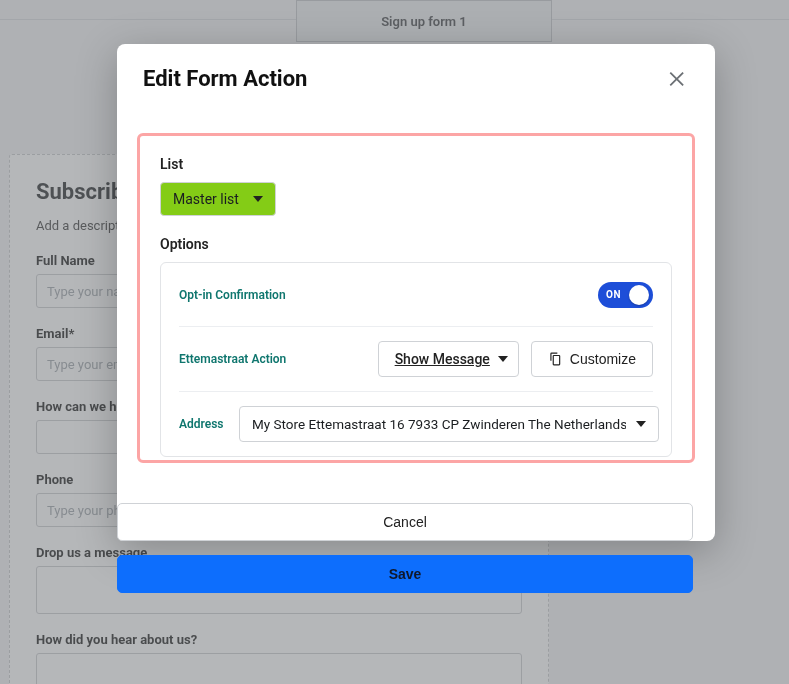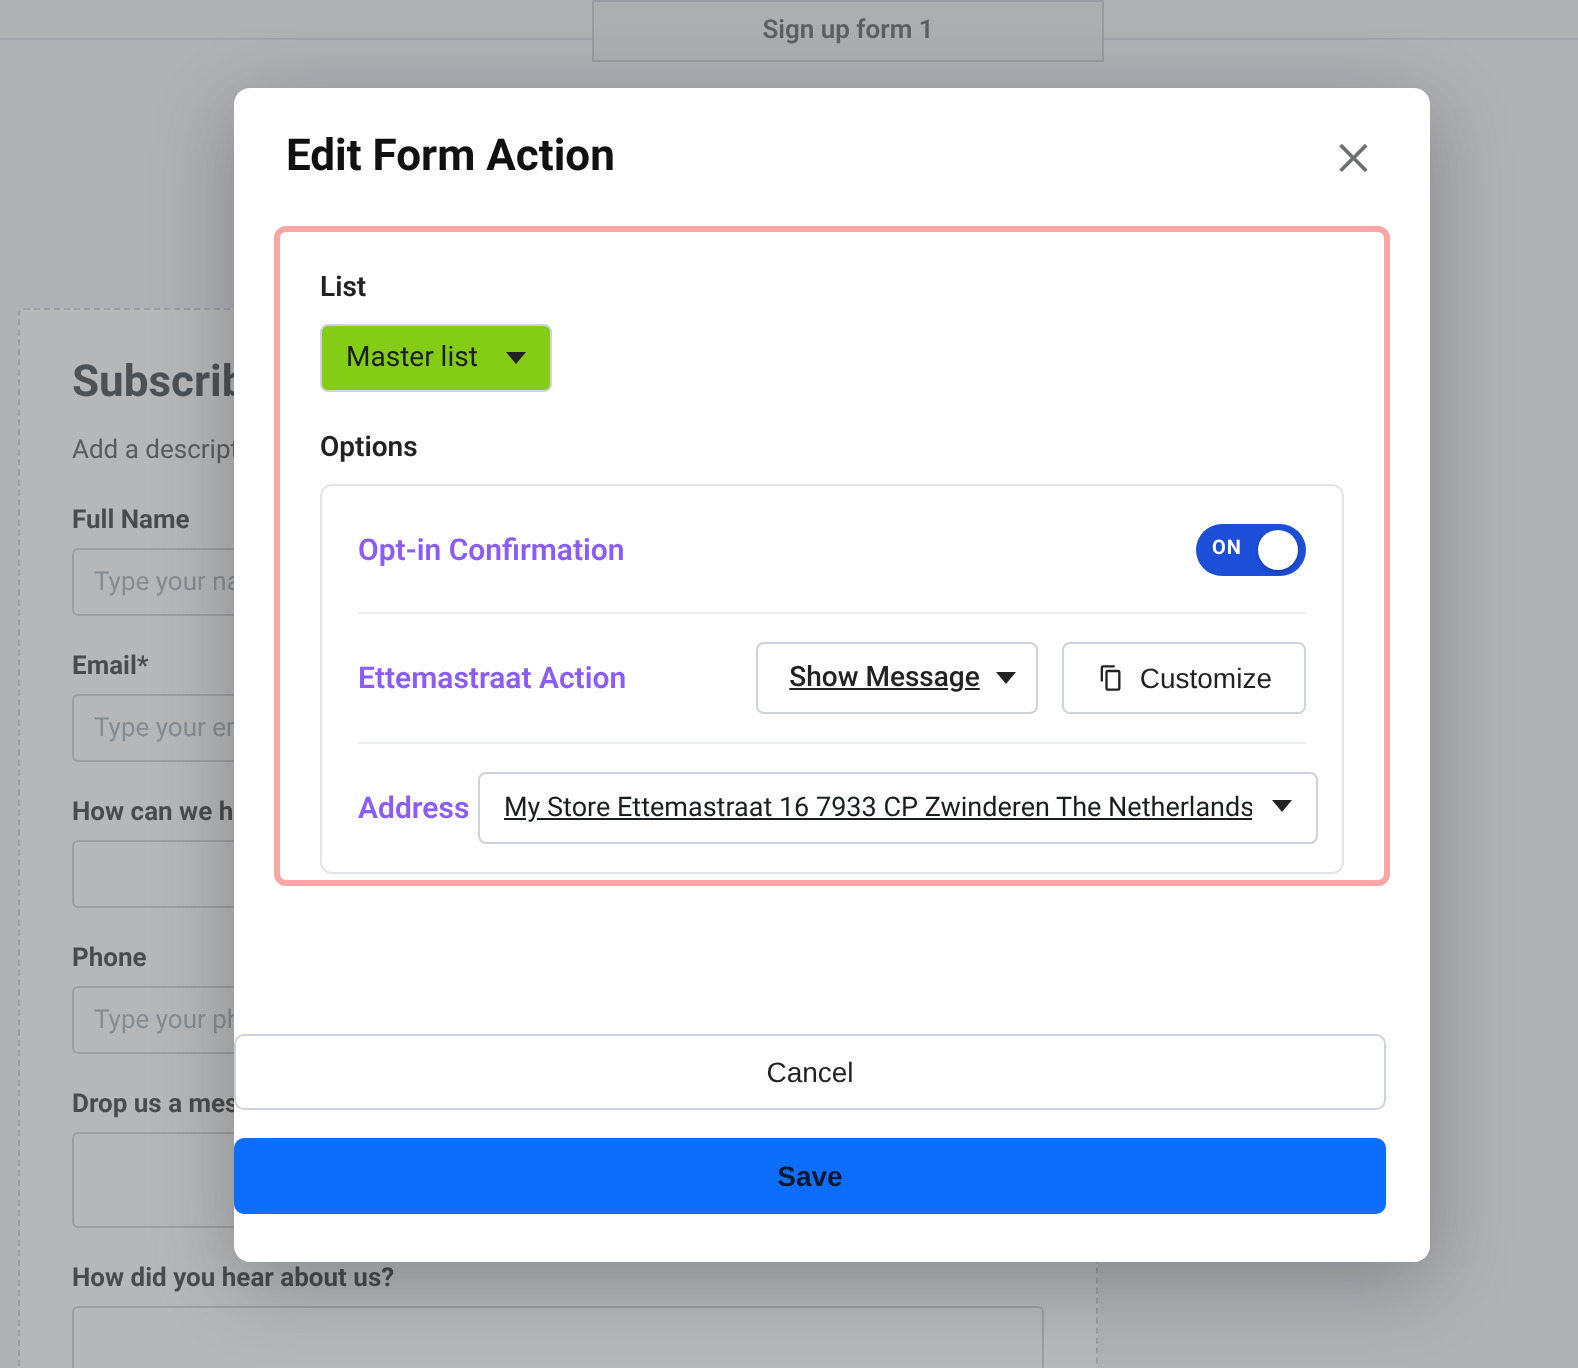--- a/index.html
+++ b/index.html
@@ -2,48 +2,48 @@
 <html><head>
 <meta charset="utf-8">
 <style>
   * { box-sizing: border-box; margin: 0; padding: 0; }
   html, body { width: 789px; height: 684px; overflow: hidden; font-family: -apple-system, BlinkMacSystemFont, "Segoe UI", Roboto, Arial, sans-serif; }
   body { background: #f1f2f4; position: relative; color: #1b1e21; }
 
   .overlay { position:absolute; inset:0; background:rgba(120,123,128,0.55); }
 
   .bg-tab-bar { position:absolute; top:0; left:0; right:0; height:20px; border-bottom:1px solid #d8dadd; }
-  .bg-tab { position:absolute; top:0; left:296px; width:256px; height:31px; background:#ecedef; border:1px solid #bfc2c6; display:flex; align-items:center; justify-content:center; font-size:13px; font-weight:600; color:#3b3d40; }
+  .bg-tab { position:absolute; top:0; left:296px; width:256px; height:42px; background:#ecedef; border:1px solid #bfc2c6; display:flex; align-items:center; justify-content:center; font-size:13px; font-weight:600; color:#3b3d40; }
 
   .bg-card { position:absolute; top:154px; left:9px; width:540px; min-height:530px; background:#fff; border:1px dashed #c6c8cb; border-radius:3px; padding:24px 26px 40px 26px; }
   .bg-title { font-size:22px; font-weight:700; margin-bottom:14px; }
   .bg-desc { font-size:13px; color:#333; margin-bottom:20px; }
   .bg-field-label { font-size:13px; font-weight:700; margin-bottom:6px; display:block; color:#111; }
   .bg-input { width:100%; height:34px; border:1px solid #c7c9cc; border-radius:3px; padding:0 10px; font-size:13px; color:#9aa0a6; background:#fff; display:flex; align-items:center; margin-bottom:18px;}
   .bg-textarea { height:48px; }
   .bg-input.empty { color:transparent; }
 
-  .modal { position:absolute; top:44px; left:117px; width:598px; height:587px; background:#fff; border-radius:8px; box-shadow:0 10px 40px rgba(0,0,0,0.25); display:flex; flex-direction:column; }
+  .modal { position:absolute; top:44px; left:117px; width:598px; height:497px; background:#fff; border-radius:8px; box-shadow:0 10px 40px rgba(0,0,0,0.25); display:flex; flex-direction:column;gap:20px; }
   .modal-head { padding:22px 26px 22px 26px; display:flex; align-items:center; justify-content:space-between; }
   .modal-title { font-size:22px; font-weight:700; color:#111; }
   .close-x { width:22px; height:22px; cursor:pointer; color:#6c7075; }
   .close-x svg { width:100%; height:100%; display:block; }
 
   .modal-body { padding:0 20px; flex:1; }
   .panel { border:3px solid #fca5a5; border-radius:6px; padding:20px 20px 3px 20px; background:#fff; }
 
   .section-label { font-size:14px; font-weight:600; color:#222; margin-bottom:10px; }
   .select { display:inline-flex; align-items:center; gap:14px; border:1px solid #cfd2d6; border-radius:4px; padding:8px 12px; font-size:14px; background:#84cc16; cursor:pointer; }
   .caret { width:10px; height:10px; display:inline-block; }
   .caret svg { width:10px; height:10px; display:block; fill:#222; }
 
   .opt-card { border:1px solid #e2e4e7; border-radius:6px; margin-top:10px; padding:0 18px; }
   .opt-row { display:flex; align-items:center; justify-content:space-between; min-height:64px; padding:14px 0; border-bottom:1px solid #eceef1; }
   .opt-row:last-child { border-bottom:none; }
-  .opt-label { font-size:15px; font-weight:600; color:#8b5cf6; }
+  .opt-label { font-size:12px; font-weight:600; color:#0f766e; }
   .opt-controls { display:flex; align-items:center; gap:12px; }
 
   .btn { border:1px solid #cfd2d6; background:#fff; border-radius:4px; padding:9px 16px; font-size:14px; font-weight:500; color:#222; cursor:pointer; display:inline-flex; align-items:center; gap:8px; }
   .btn.select-like { padding-right:10px;text-decoration:underline; }
   .btn svg.icon { width:14px; height:14px; }
 
   .toggle { width:55px; height:26px; border-radius:14px; background:#1d4ed8; position:relative; cursor:pointer; display:flex; align-items:center; }
   .toggle .knob { width:20px; height:20px; border-radius:50%; background:#fff; position:absolute; right:4px; top:3px; box-shadow:0 1px 2px rgba(0,0,0,0.25); }
   .toggle .ontxt { color:#fff; font-size:10px; font-weight:700; margin-left:8px; letter-spacing:0.5px; }
 
@@ -151,21 +151,21 @@
               <svg class="icon" viewBox="0 0 24 24">
                   <path fill="#222" d="M16 1H6a2 2 0 0 0-2 2v12h2V3h10V1zm3 4H10a2 2 0 0 0-2 2v14a2 2 0 0 0 2 2h9a2 2 0 0 0 2-2V7a2 2 0 0 0-2-2zm0 16H10V7h9v14z"></path>
                 </svg>
               <span>Customize</span>
             </button>
           </div>
         </div>
 
         <div class="opt-row">
           <div class="opt-label" style="min-width:60px">Address</div>
-          <div class="opt-controls" style="flex:1; justify-content:flex-end; width:100%;text-decoration:underline;">
+          <div class="opt-controls" style="flex:1; justify-content:flex-end; width:100%;">
             <div class="addr-select" style="width:100%;">
               <span class="addr-text">My Store Ettemastraat 16 7933 CP Zwinderen The Netherlands</span>
               <span class="sm-caret"><svg viewBox="0 0 10 10">
                     <path d="M0 2 L5 8 L10 2 Z"></path>
                   </svg></span>
             </div>
           </div>
         </div>
 
       </div>

